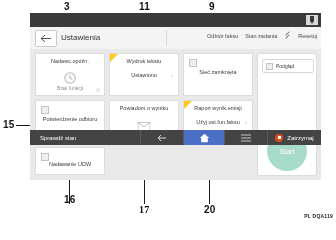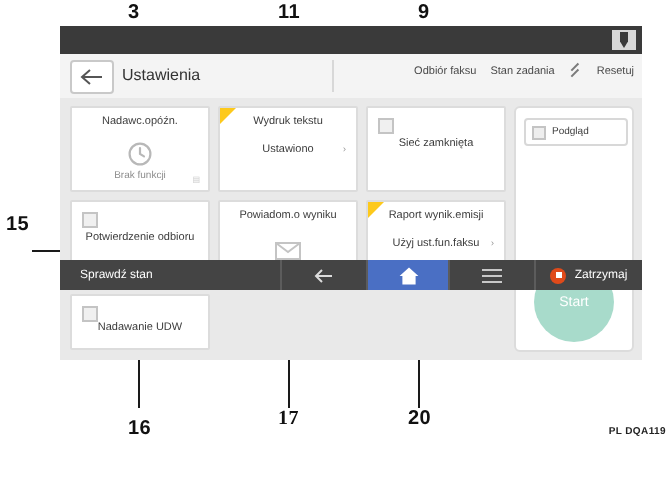--- a/index.html
+++ b/index.html
@@ -242,24 +242,24 @@
 
 <div class="callout" style="left:64px;top:2px;">3</div>
 <div class="leader v" style="left:69px;top:13px;height:49px;"></div>
 
 <div class="callout" style="left:139px;top:2px;">11</div>
 <div class="leader v" style="left:144px;top:13px;height:49px;"></div>
 
 <div class="callout" style="left:209px;top:2px;">9</div>
 <div class="leader v" style="left:214px;top:13px;height:49px;"></div>
 
-<div class="callout" style="left:3px;top:108px;">15</div>
+<div class="callout" style="left:3px;top:120px;">15</div>
 <div class="leader h" style="left:16px;top:125px;width:58px;"></div>
 
-<div class="callout" style="left:64px;top:210px;">16</div>
+<div class="callout" style="left:64px;top:195px;">16</div>
 <div class="leader v" style="left:69px;top:168px;height:36px;"></div>
 
 <div class="callout" style="left:139px;top:205px;font-family:Liberation Serif, serif;">17</div>
 <div class="leader v" style="left:144px;top:168px;height:36px;"></div>
 
 <div class="callout" style="left:204px;top:205px;">20</div>
 <div class="leader v" style="left:209px;top:168px;height:36px;"></div>
 
 <div class="device">
 

